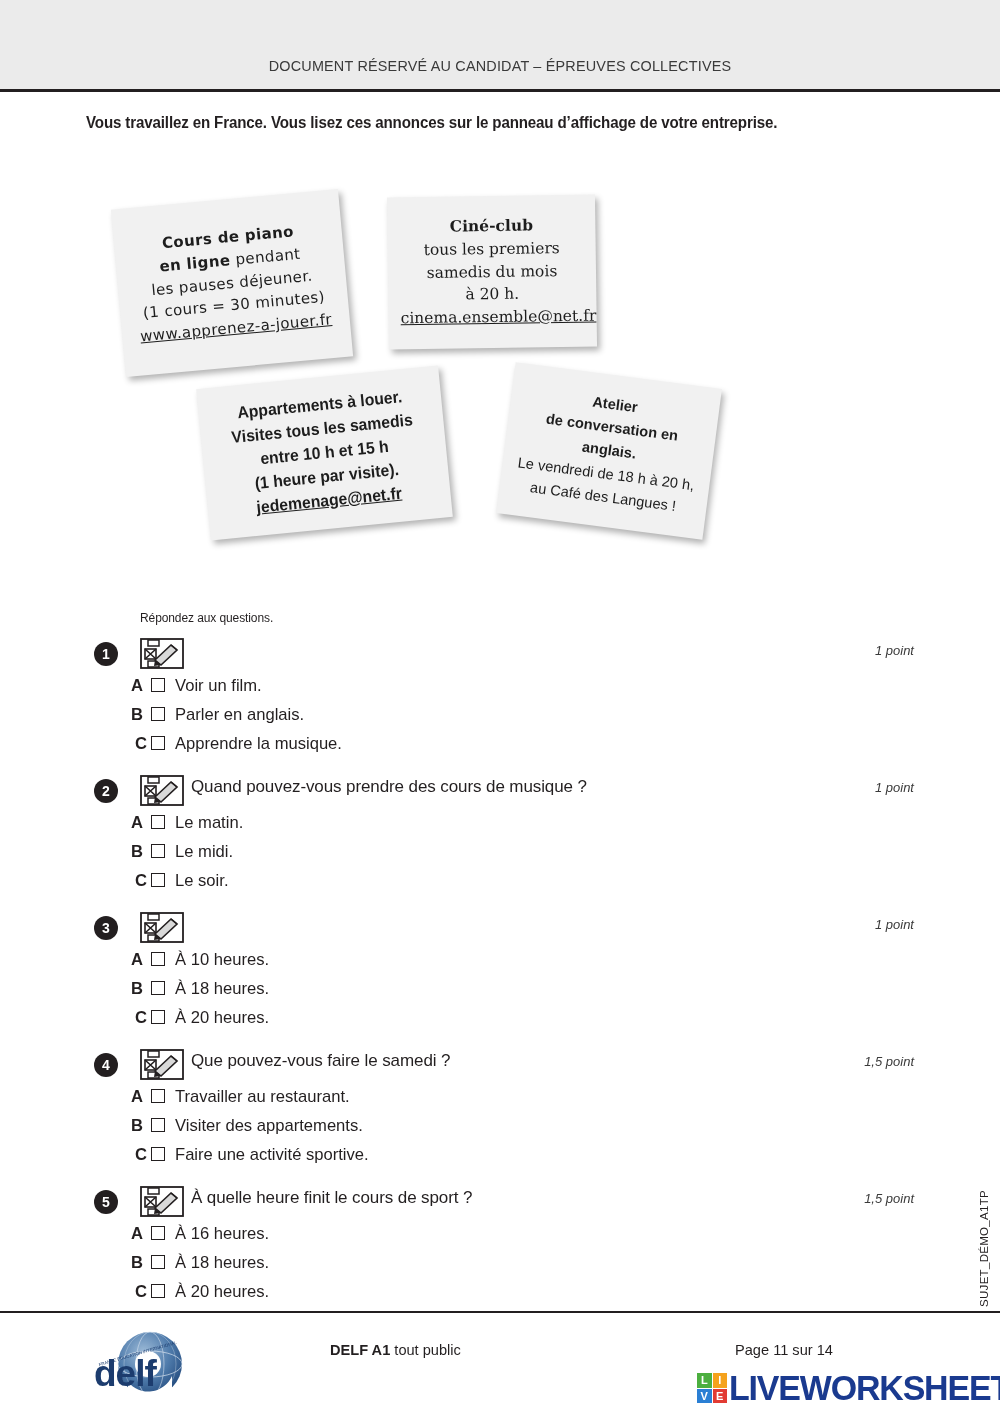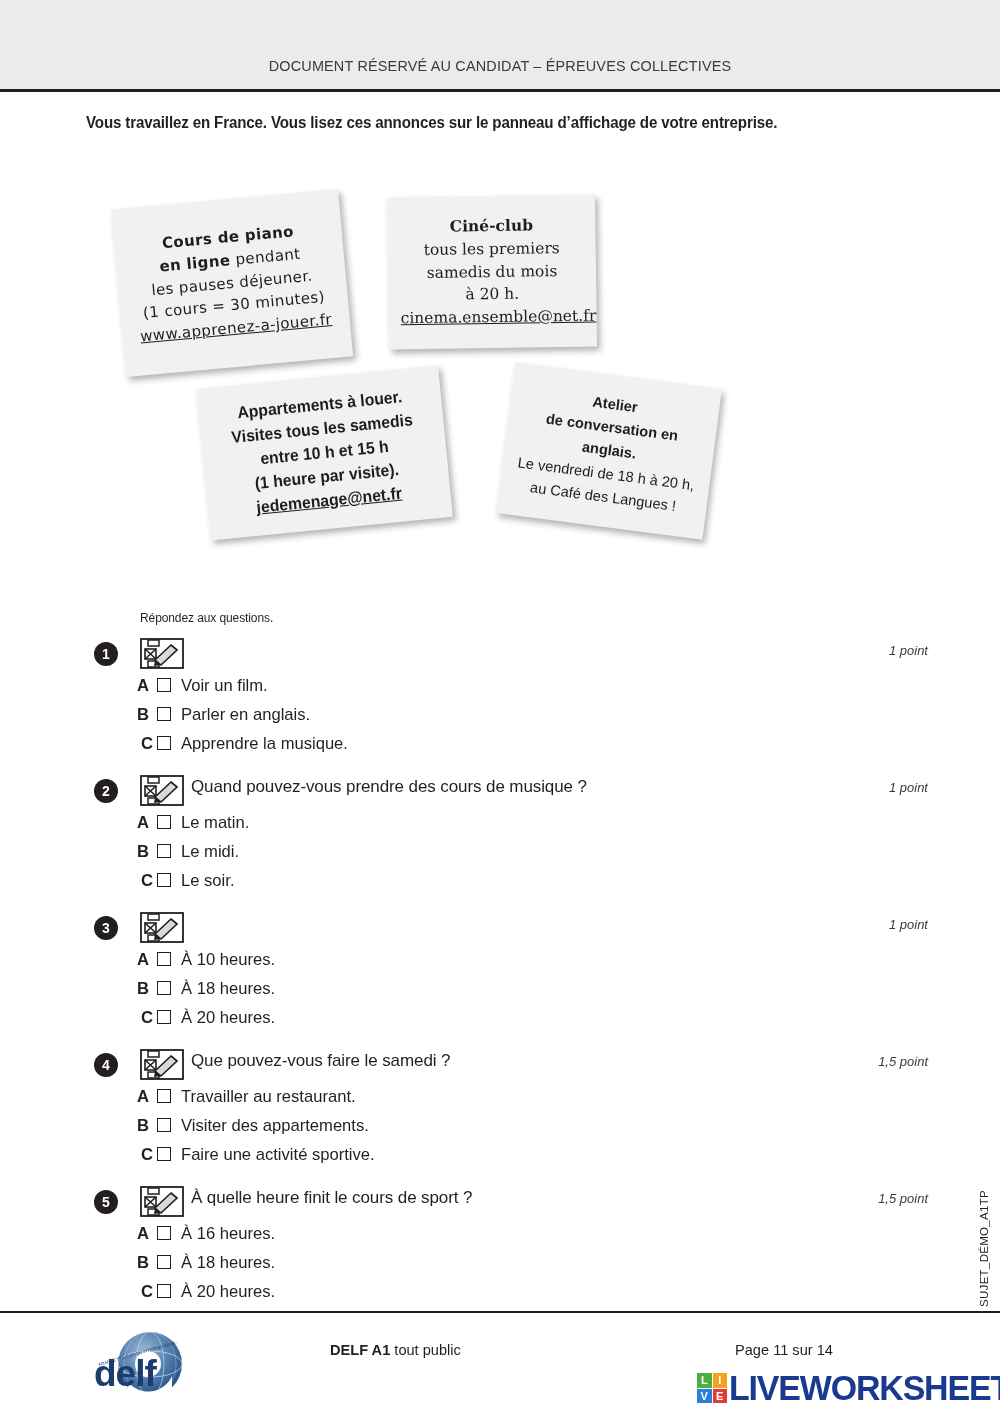--- a/index.html
+++ b/index.html
@@ -170,28 +170,28 @@
   }
   .qtext {
     position: absolute;
     left: 191px; top: 4px;
     font-size: 17px;
     letter-spacing: -0.1px;
     white-space: nowrap;
   }
   .qpoints {
     position: absolute;
-    right: 72px; top: 7px;
+    right: 86px; top: 7px;
     font-size: 13px;
     font-style: italic;
     color: #3a3a3a;
     white-space: nowrap;
   }
 
-  .opt { position: absolute; left: 137px; font-size: 16.6px; white-space: nowrap; }
+  .opt { position: absolute; left: 131px; font-size: 16.6px; white-space: nowrap; }
   .opt-a { top: 40px; }
   .opt-b { top: 69px; }
   .opt-c { top: 98px; text-align: right; }
   .opt-letter { font-weight: bold; display: inline-block; width: 16px; }
   .opt-box {
     display: inline-block;
     width: 14px; height: 14px;
     border: 1.6px solid #231f20;
     vertical-align: -1px;
     margin: 0 10px 0 4px;

